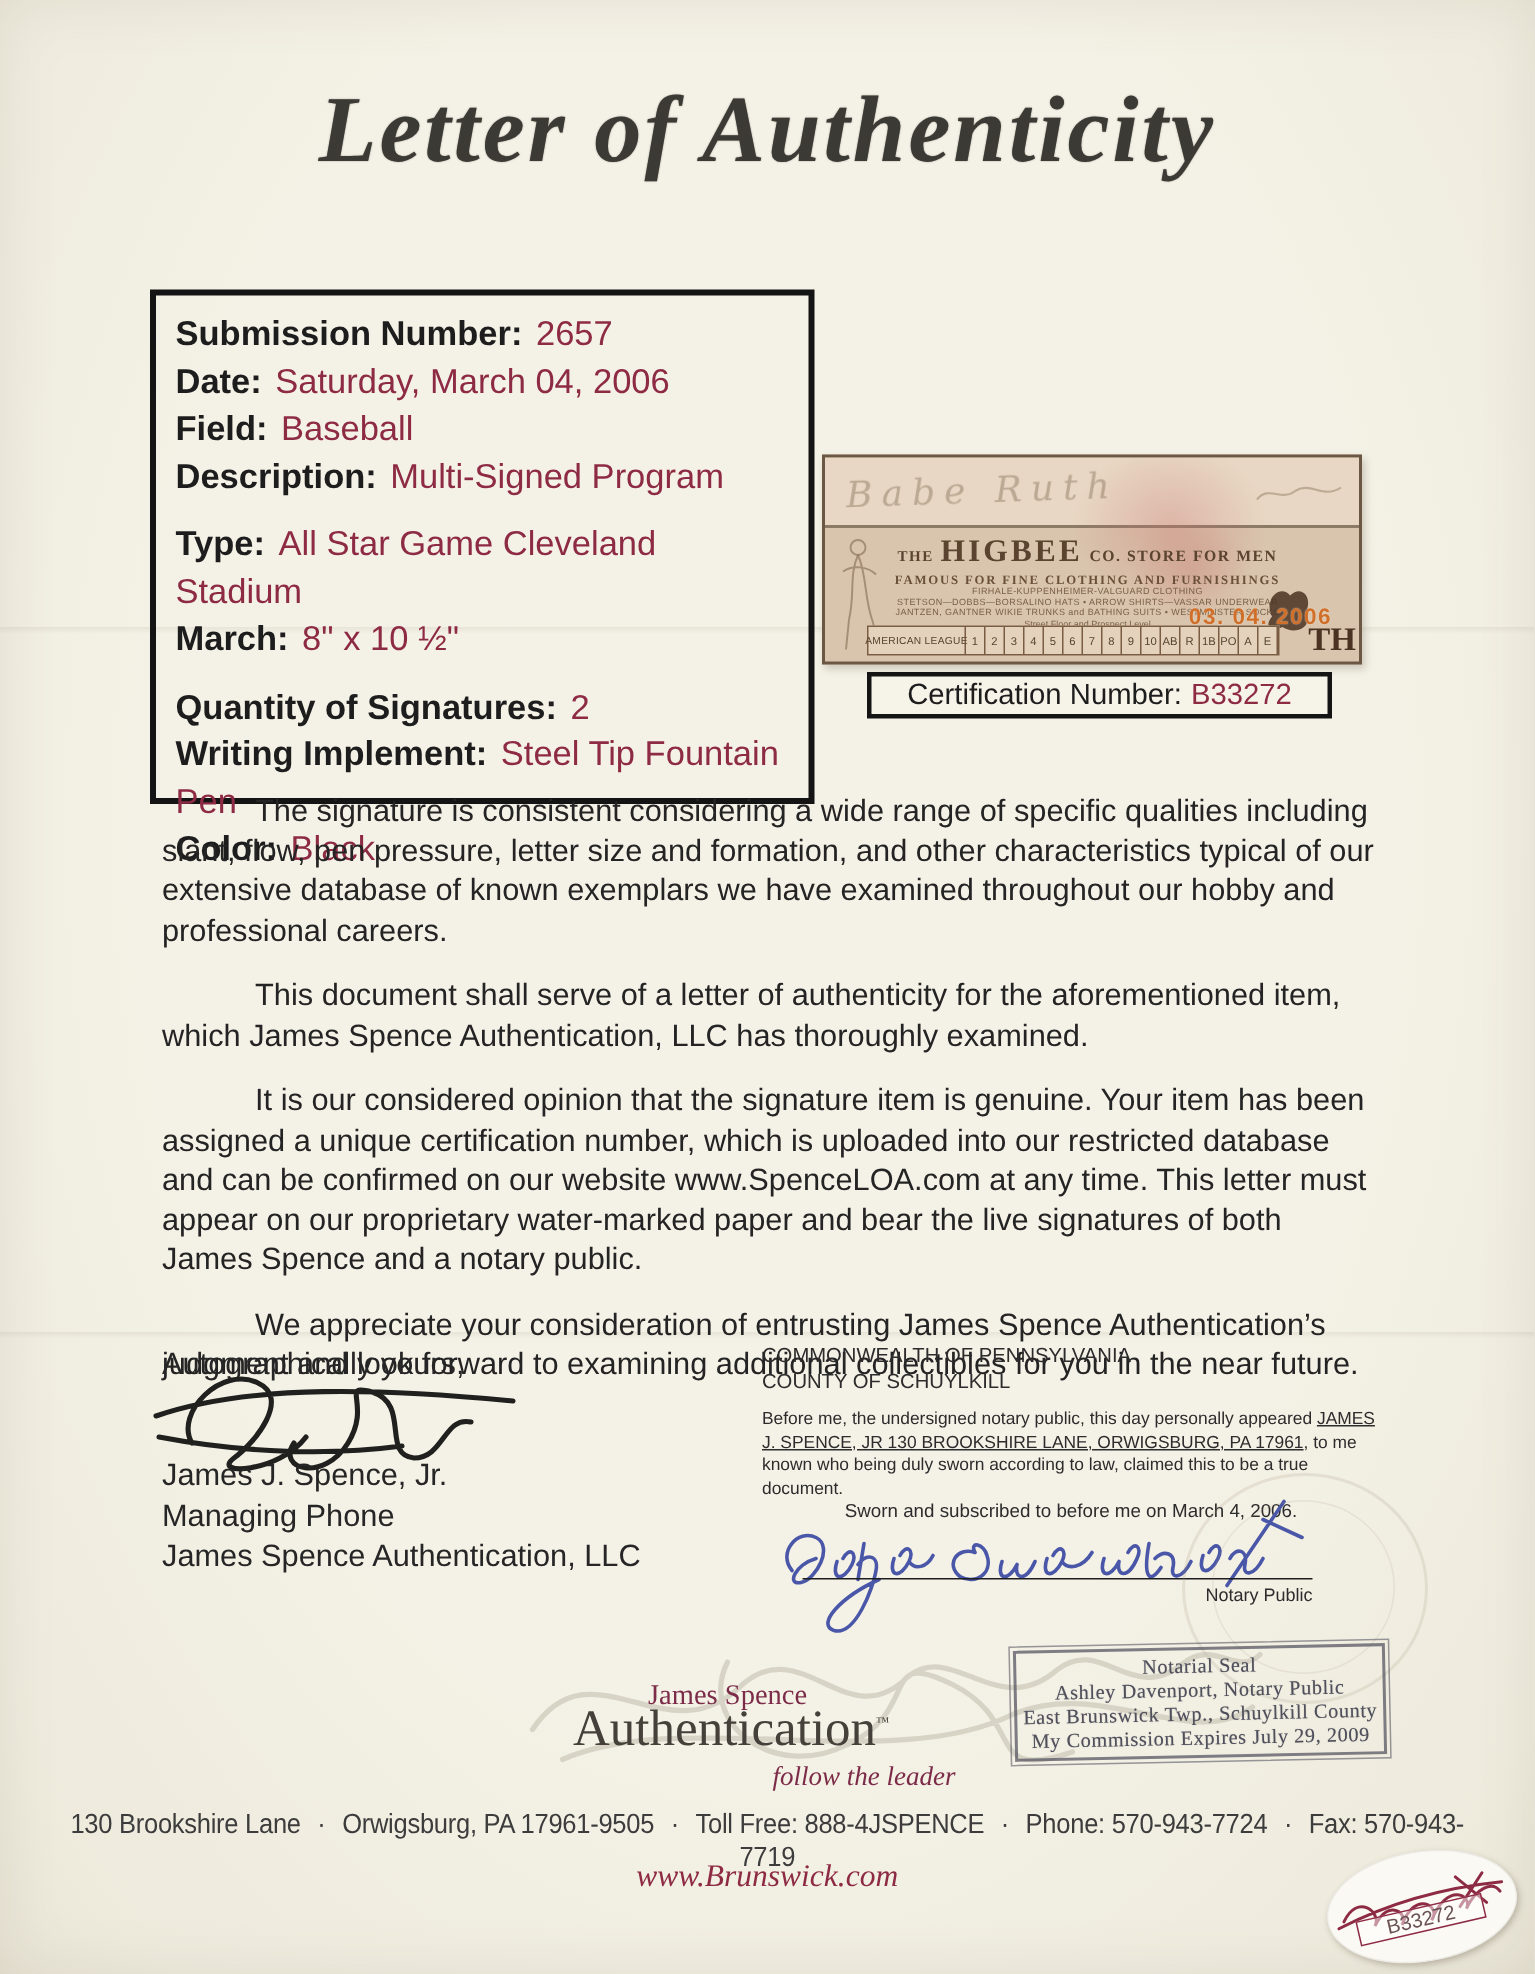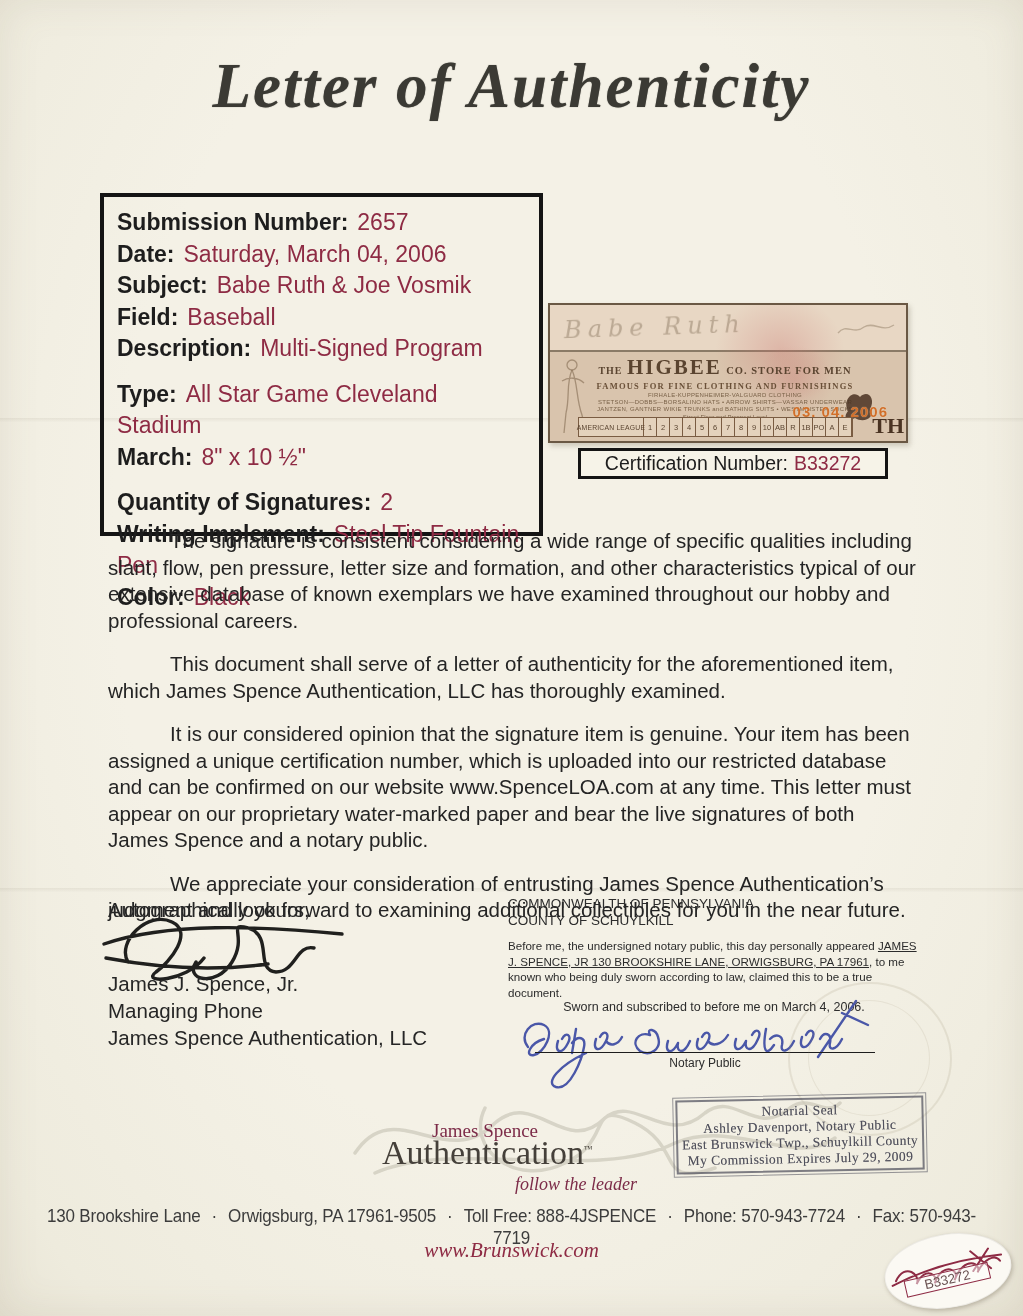--- a/index.html
+++ b/index.html
@@ -64,21 +64,21 @@
   .spence-sig{position:absolute;left:98px;top:900px;}
   .closing-names{position:absolute;left:108px;top:970px;font-size:20.5px;line-height:27px;}
   
   .notary-caps{position:absolute;left:508px;top:895px;font-size:13.5px;line-height:17px;color:#2c2c2c;}
   .notary-body{position:absolute;left:508px;top:938px;width:412px;font-size:11.6px;line-height:15.5px;
     color:#2c2c2c;margin:0;}
   .notary-body .u{text-decoration:underline;}
   .sworn{position:absolute;left:508px;top:1000px;width:412px;text-align:center;font-size:12.5px;color:#2c2c2c;}
   .davenport-sig{position:absolute;left:500px;top:995px;}
   .sig-line{position:absolute;left:535px;top:1052px;width:340px;border-bottom:1.5px solid #1d1d1d;}
-  .notary-label{position:absolute;left:535px;top:1056px;width:340px;text-align:center;font-size:12px;color:#2c2c2c;}
+  .notary-label{position:absolute;left:535px;top:1056px;width:340px;text-align:right;font-size:12px;color:#2c2c2c;}
   .emboss{position:absolute;left:788px;top:982px;width:160px;height:150px;border-radius:50%;
     border:2px solid rgba(160,148,120,.18);}
   .emboss-inner{position:absolute;left:808px;top:1000px;width:120px;height:114px;border-radius:50%;
     border:1px solid rgba(160,148,120,.15);}
   
   .watermark{position:absolute;left:335px;top:1078px;opacity:.75;}
   .jsa-logo{position:absolute;left:340px;top:1078px;width:340px;height:105px;}
   .jsa{position:absolute;left:62px;top:-6px;font-family:"Liberation Serif",serif;font-weight:bold;
     font-size:52px;color:#7c2b48;letter-spacing:1px;}
   .js-name{position:absolute;left:92px;top:42px;font-family:"Liberation Serif",serif;font-size:19px;color:#7c2b48;}
@@ -112,21 +112,20 @@
 <div class="paper">
 
   <div class="crease" style="top:418px;"></div>
   <div class="crease" style="top:888px;"></div>
 
   <h1 class="title">Letter of Authenticity</h1>
 
   <div class="info-box">
     <div class="info-row"><span class="lbl">Submission Number:</span><span class="val">2657</span></div>
     <div class="info-row"><span class="lbl">Date:</span><span class="val">Saturday, March 04, 2006</span></div>
-    <div class="info-row"><span class="lbl">Subject:</span><span class="val">Babe Ruth &amp; Joe Vosmik</span></div>
     <div class="info-row"><span class="lbl">Field:</span><span class="val">Baseball</span></div>
     <div class="info-row"><span class="lbl">Description:</span><span class="val">Multi-Signed Program</span></div>
     <div class="info-row gap"><span class="lbl">Type:</span><span class="val">All Star Game Cleveland Stadium</span></div>
     <div class="info-row"><span class="lbl">March:</span><span class="val">8" x 10 ½"</span></div>
     <div class="info-row gap"><span class="lbl">Quantity of Signatures:</span><span class="val">2</span></div>
     <div class="info-row"><span class="lbl">Writing Implement:</span><span class="val">Steel Tip Fountain Pen</span></div>
     <div class="info-row"><span class="lbl">Color:</span><span class="val">Black</span></div>
   </div>
 
   <div class="program">

